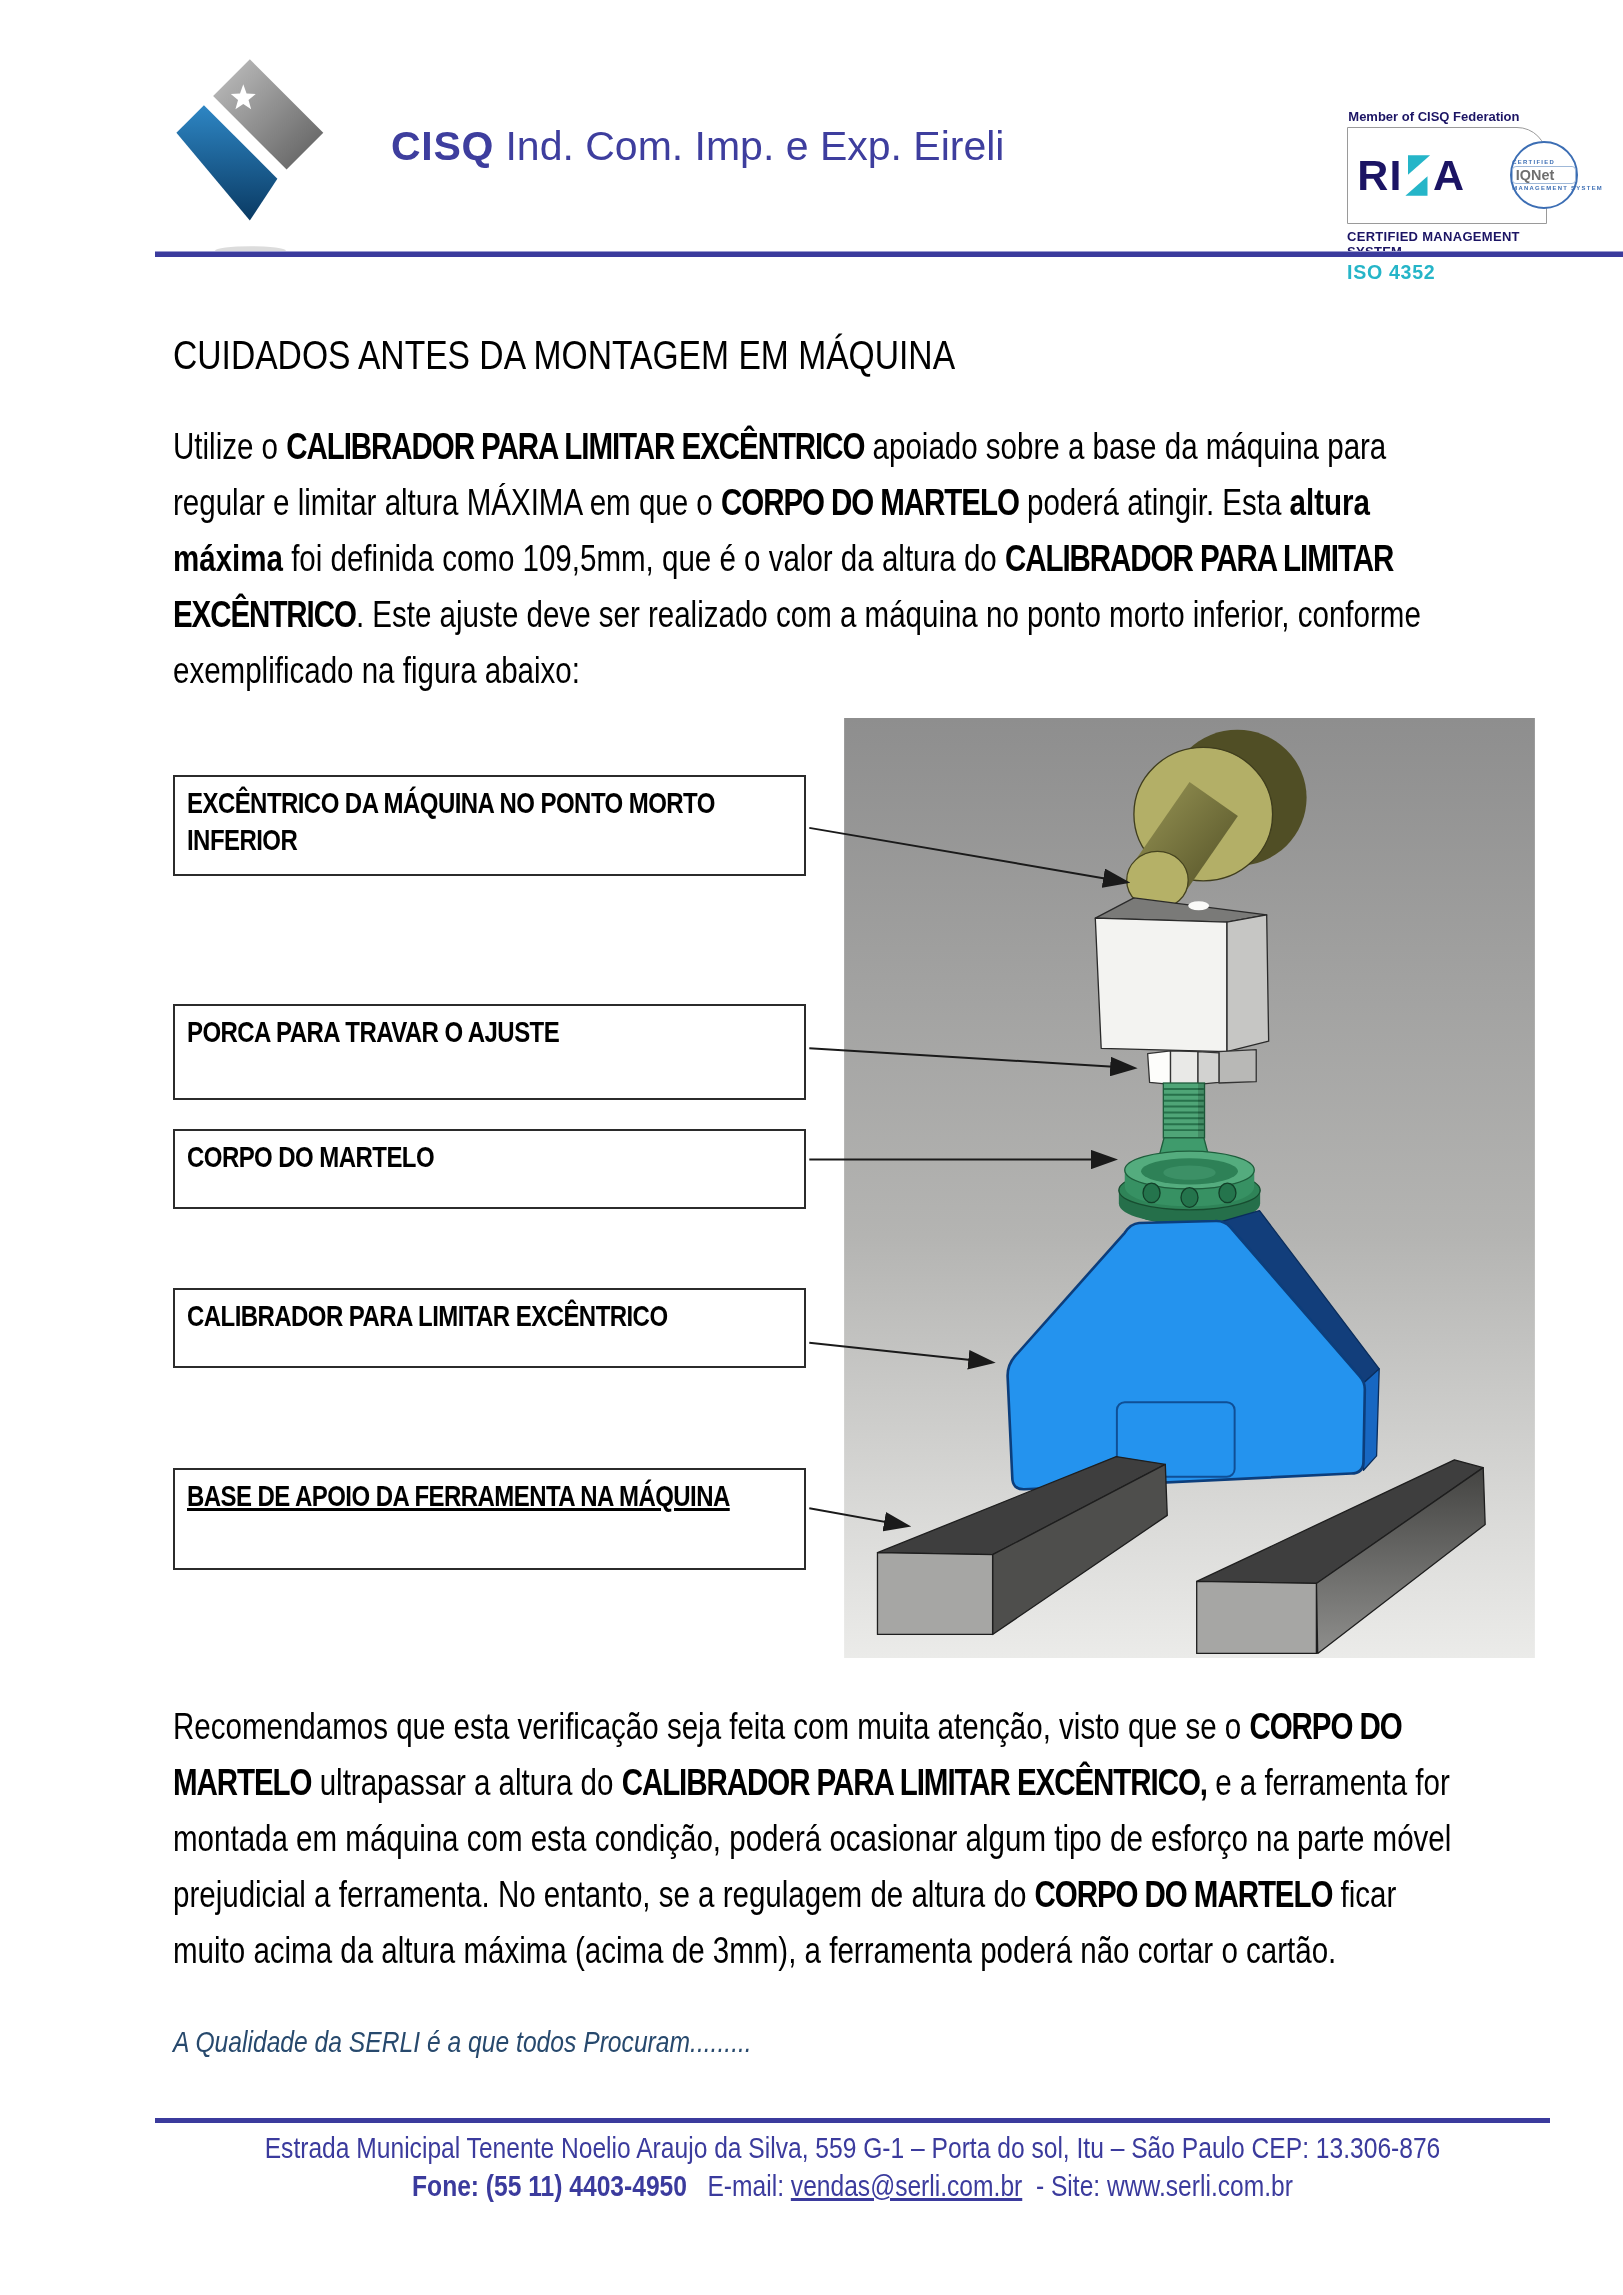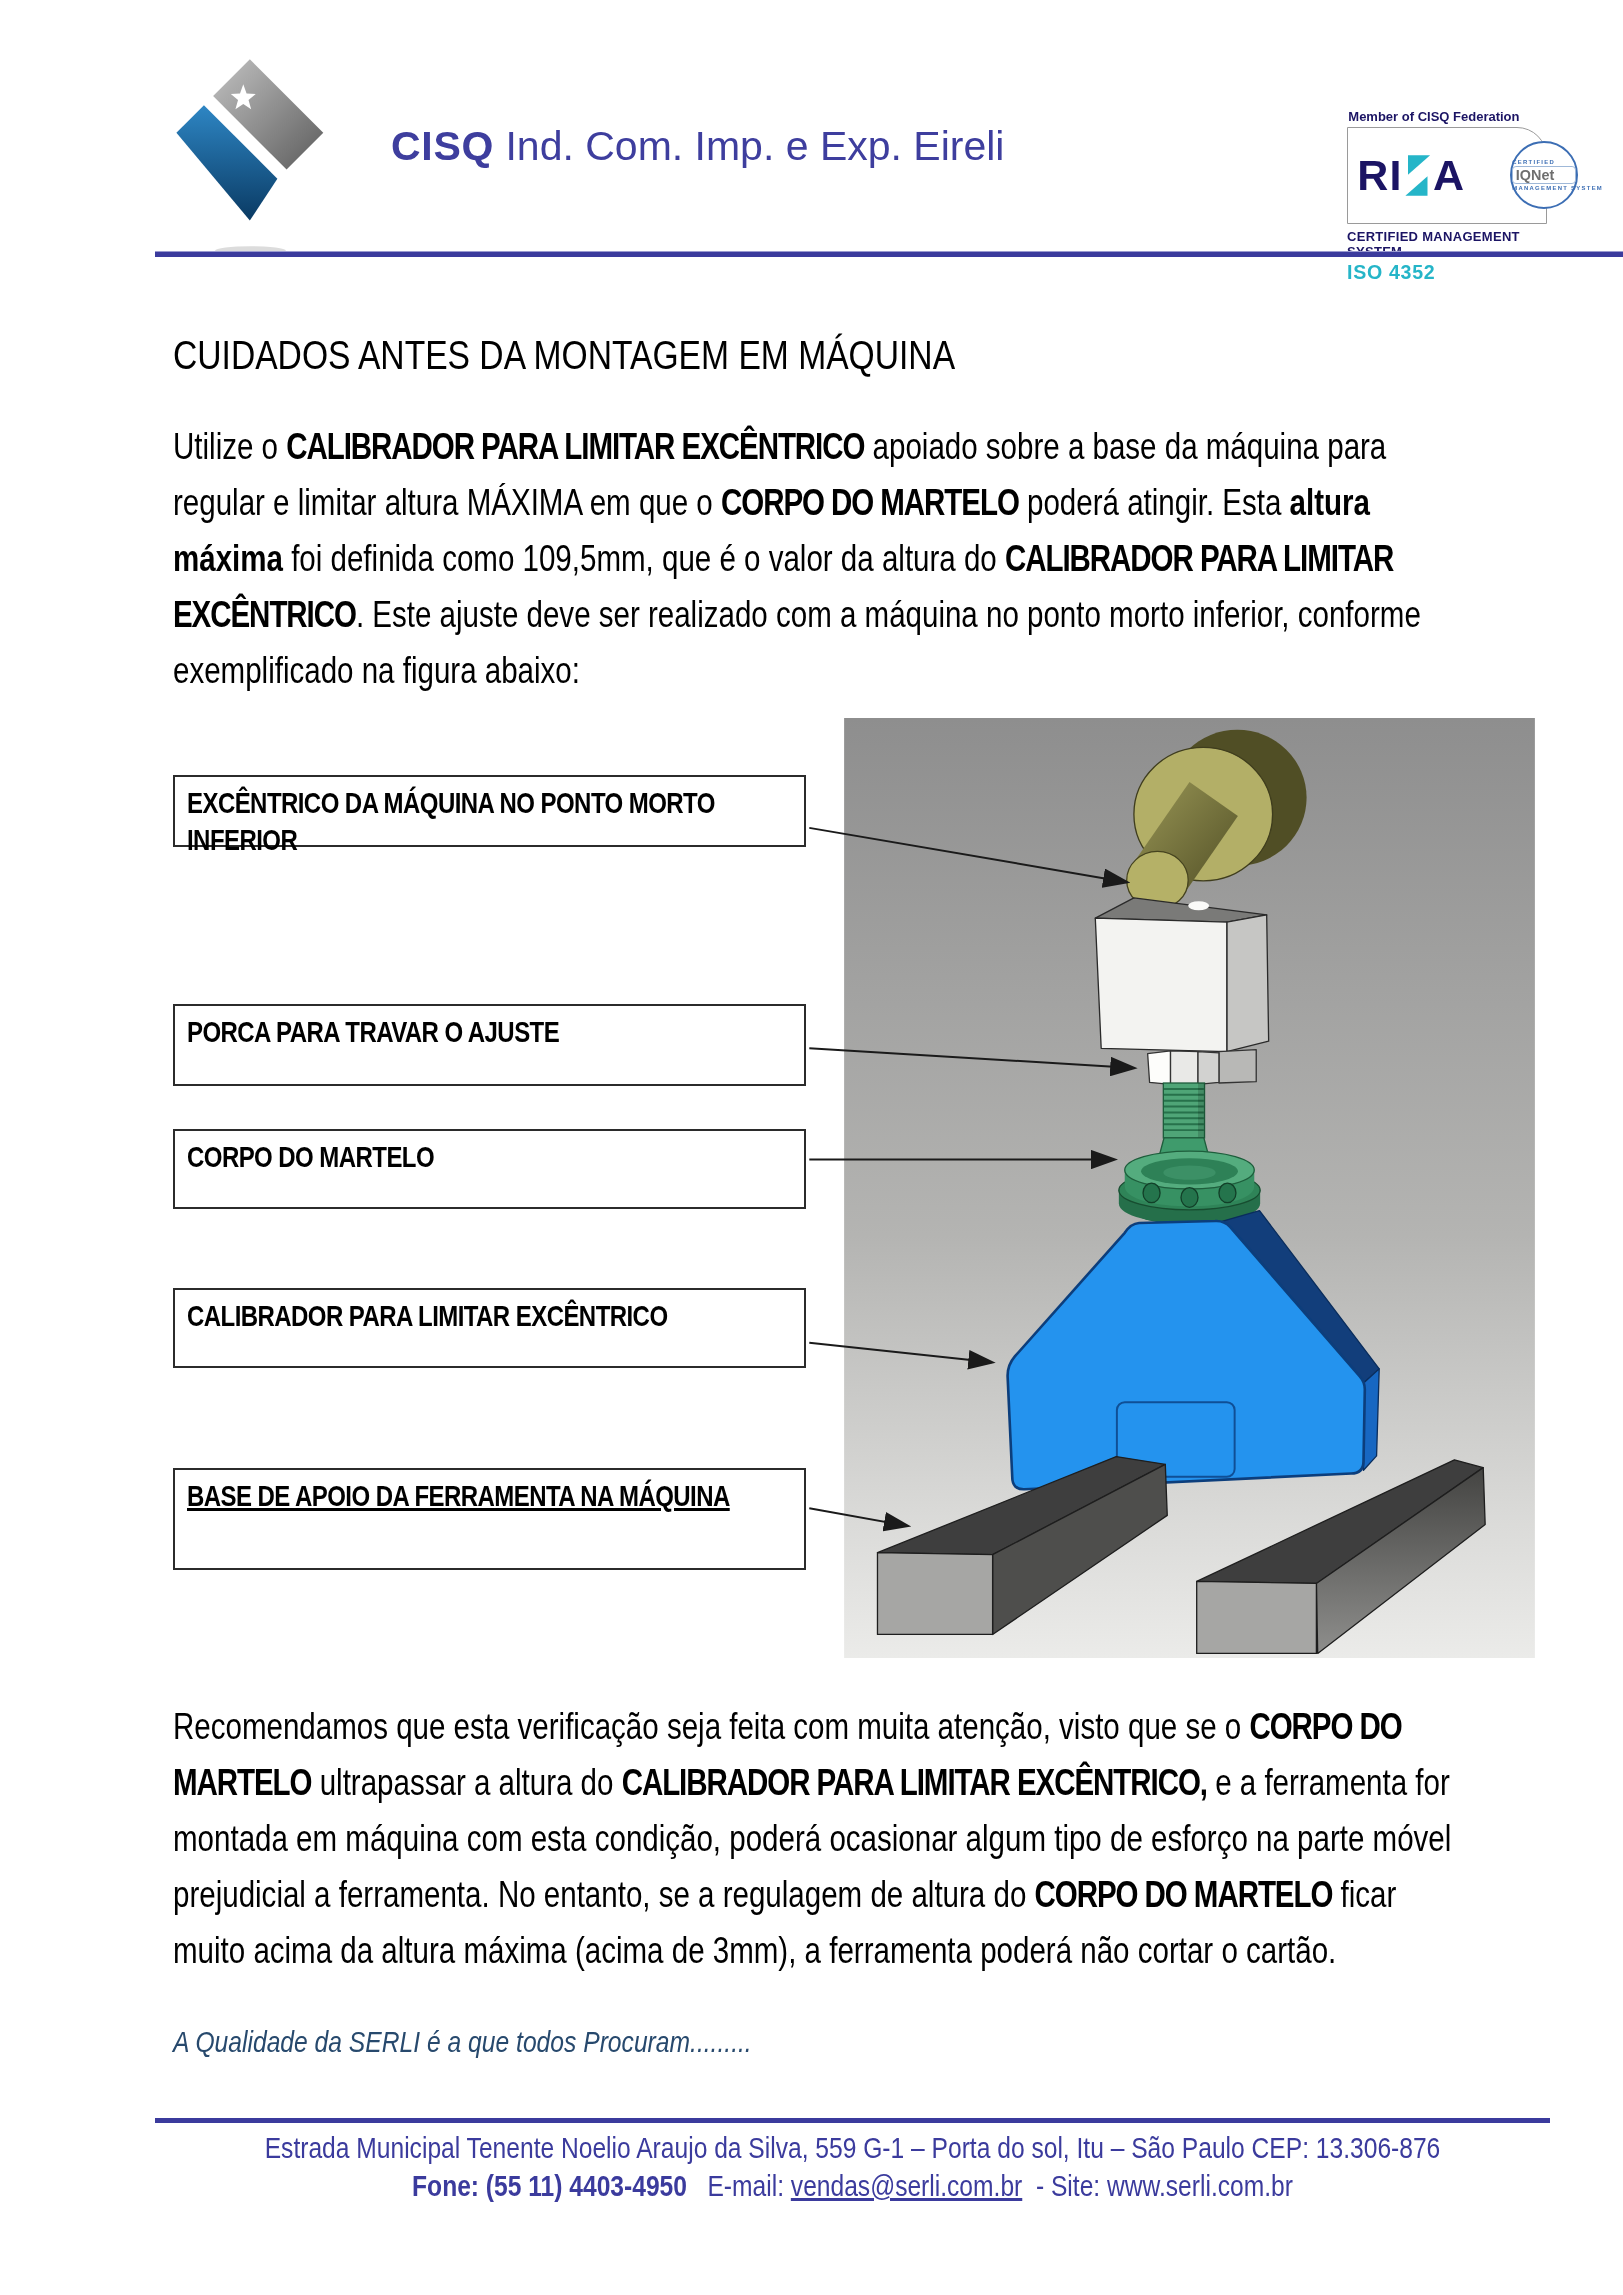--- a/index.html
+++ b/index.html
@@ -34,22 +34,22 @@
   .para1{top:419px;}
   .para2{top:1699px;}
   .seg-tech{font-weight:700;letter-spacing:-1.3px;}
   .seg-em{font-weight:700;}
 
   
   .figure{position:absolute;left:844px;top:718px;width:691px;height:940px;}
   .callout{position:absolute;left:173px;width:633px;border:2px solid #2b2b2b;background:#fff;box-sizing:border-box;}
   .callout-label{display:block;margin:6.5px 0 0 11.8px;width:762px;font-weight:700;font-size:30px;line-height:37px;
                  transform:scaleX(.8);transform-origin:0 0;letter-spacing:-0.7px;}
-  .co1{top:775px;height:72px;}
-  .co2{top:1004px;height:82px;}
+  .co1{top:775px;height:101px;}
+  .co2{top:1004px;height:96px;}
   .co3{top:1129px;height:80px;}
   .co4{top:1288px;height:80px;}
   .co5{top:1468px;height:102px;text-decoration:underline;}
   .connectors{position:absolute;left:809px;top:718px;width:726px;height:940px;pointer-events:none;}
 
   
   .tagline{position:absolute;left:173px;top:2026px;font-size:29px;font-style:italic;
            color:var(--c-tagline_blue,#27496d);white-space:nowrap;transform:scaleX(.85);transform-origin:0 0;}
   .footer-rule{position:absolute;left:155px;top:2118px;width:1395px;height:5.2px;background:var(--c-accent_blue,#3b3b9d);}
   .footer-text{position:absolute;left:2px;top:2129px;width:1701px;text-align:center;

